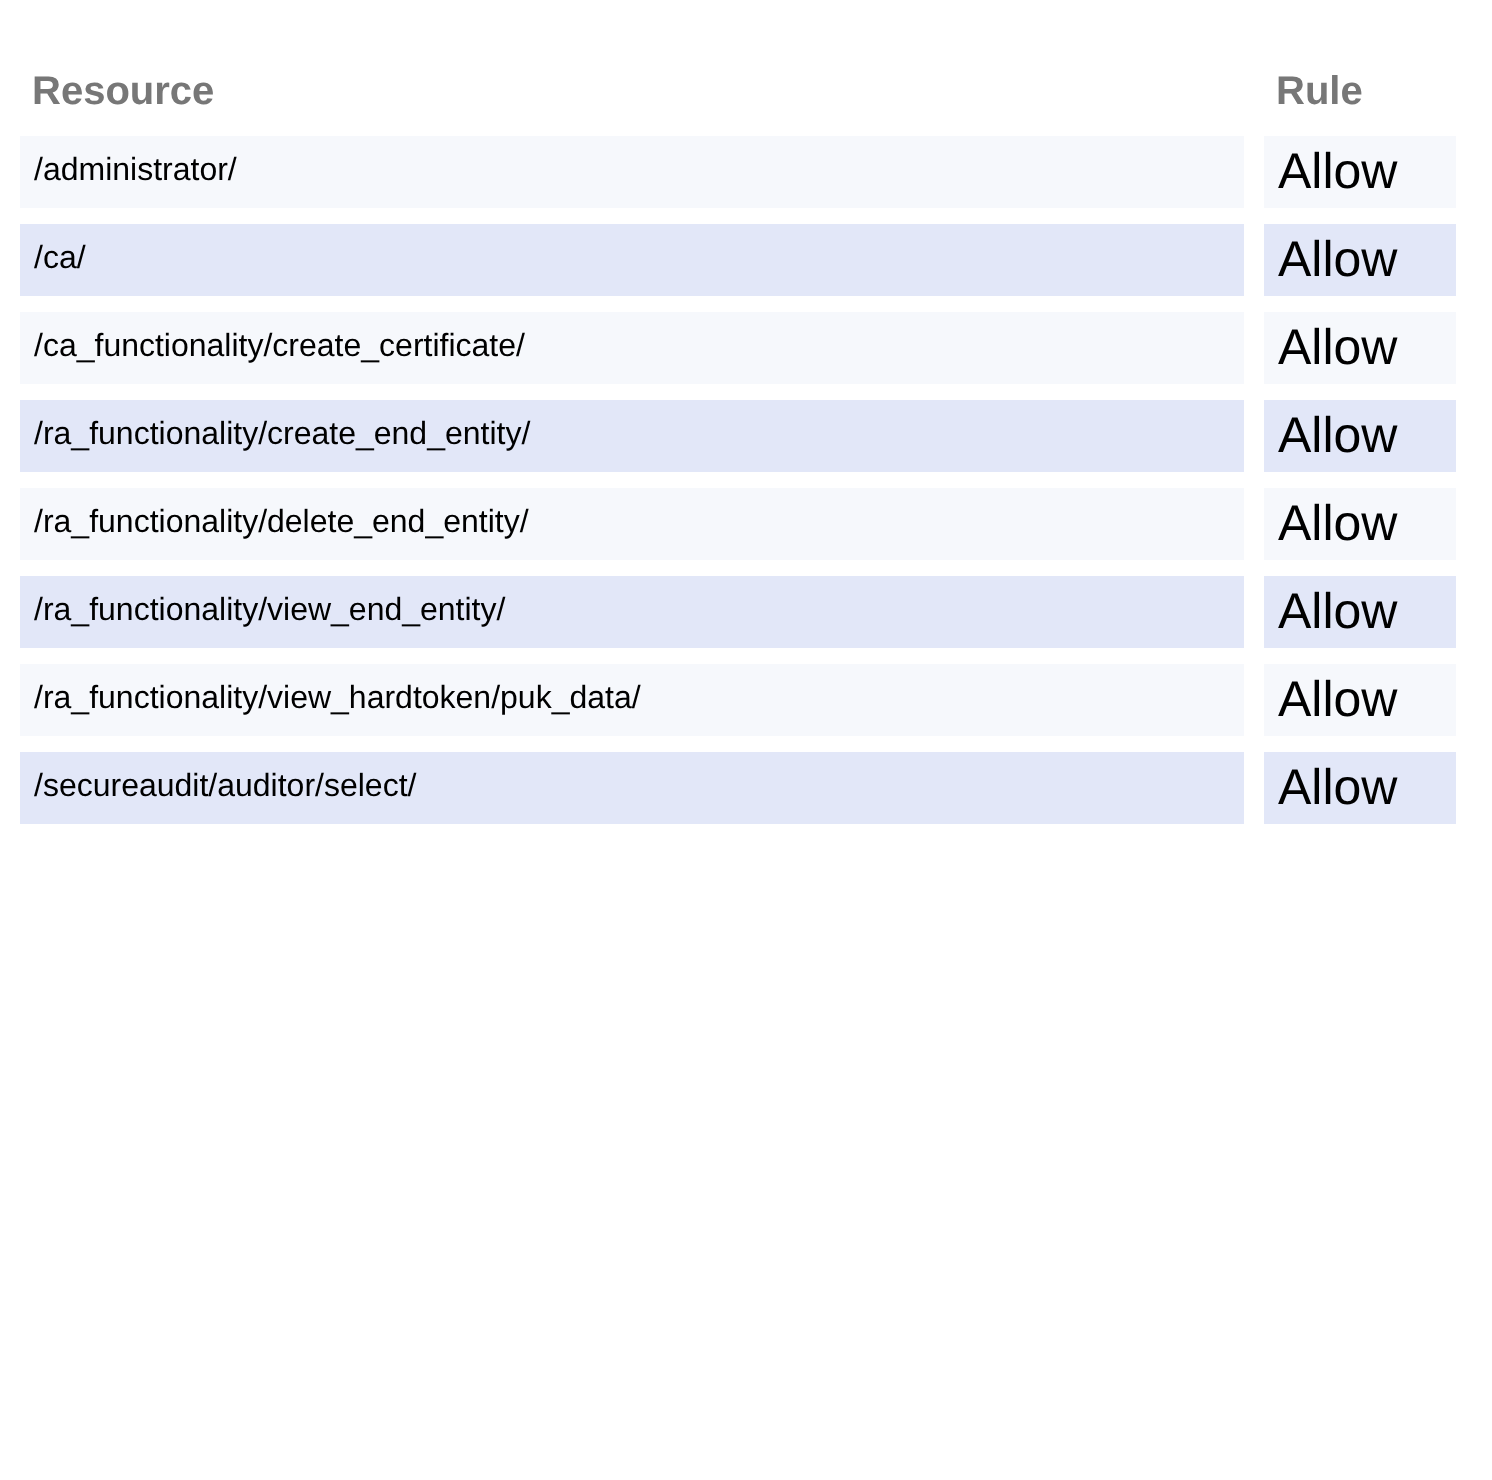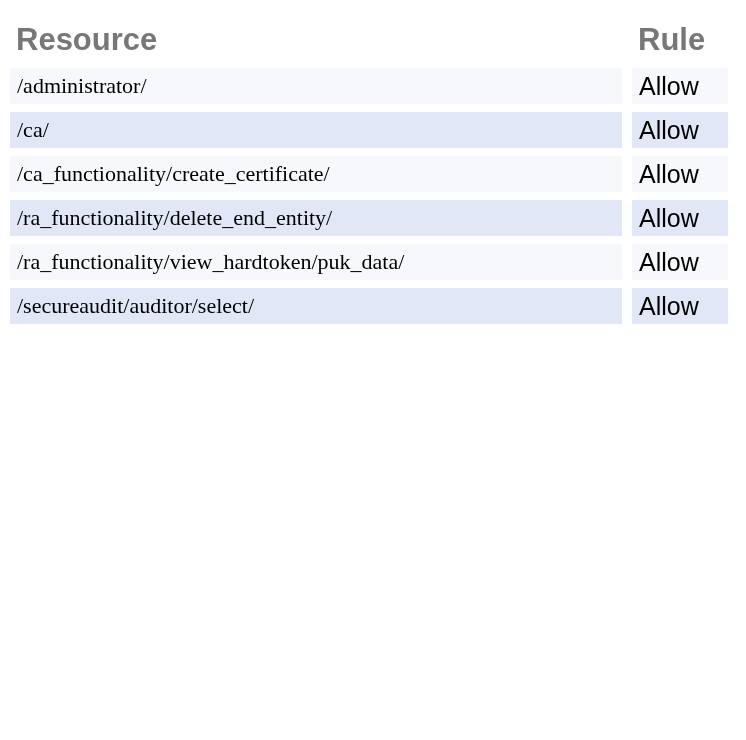--- a/index.html
+++ b/index.html
@@ -18,38 +18,38 @@
     border-collapse:separate;
     border-spacing:10px 8px;
     margin-top:10px;
     table-layout:fixed;
   }
   col.col-resource{width:612px;}
   col.col-rule{width:96px;}
   th{
     text-align:left;
     vertical-align:bottom;
-    font-size:31px;
+    font-size:20px;
     font-weight:bold;
     color:var(--header-text);
     padding:0 0 2px 6px;
     height:40px;
     white-space:nowrap;
   }
   td{
     height:36px;
     padding:0 0 0 7px;
     vertical-align:middle;
     white-space:nowrap;
     overflow:hidden;
     color:var(--cell-text);
   }
   td.resource-cell{
-    font-family:Liberation Serif, serif;
-    font-size:22px;
+    font-family:Liberation Sans, sans-serif;
+    font-size:16px;
   }
   td.rule-cell{
     font-size:25px;
   }
   tbody tr:nth-child(odd) td{background:var(--row-odd-bg);}
   tbody tr:nth-child(even) td{background:var(--row-even-bg);}
 </style>
 </head>
 <body>
 
@@ -71,21 +71,29 @@
     </tr>
     <tr>
       <td class="resource-cell">/ca/</td>
       <td class="rule-cell">Allow</td>
     </tr>
     <tr>
       <td class="resource-cell">/ca_functionality/create_certificate/</td>
       <td class="rule-cell">Allow</td>
     </tr>
     <tr>
+      <td class="resource-cell">/ra_functionality/create_end_entity/</td>
+      <td class="rule-cell">Allow</td>
+    </tr>
+    <tr>
       <td class="resource-cell">/ra_functionality/delete_end_entity/</td>
+      <td class="rule-cell">Allow</td>
+    </tr>
+    <tr>
+      <td class="resource-cell">/ra_functionality/view_end_entity/</td>
       <td class="rule-cell">Allow</td>
     </tr>
     <tr>
       <td class="resource-cell">/ra_functionality/view_hardtoken/puk_data/</td>
       <td class="rule-cell">Allow</td>
     </tr>
     <tr>
       <td class="resource-cell">/secureaudit/auditor/select/</td>
       <td class="rule-cell">Allow</td>
     </tr>

